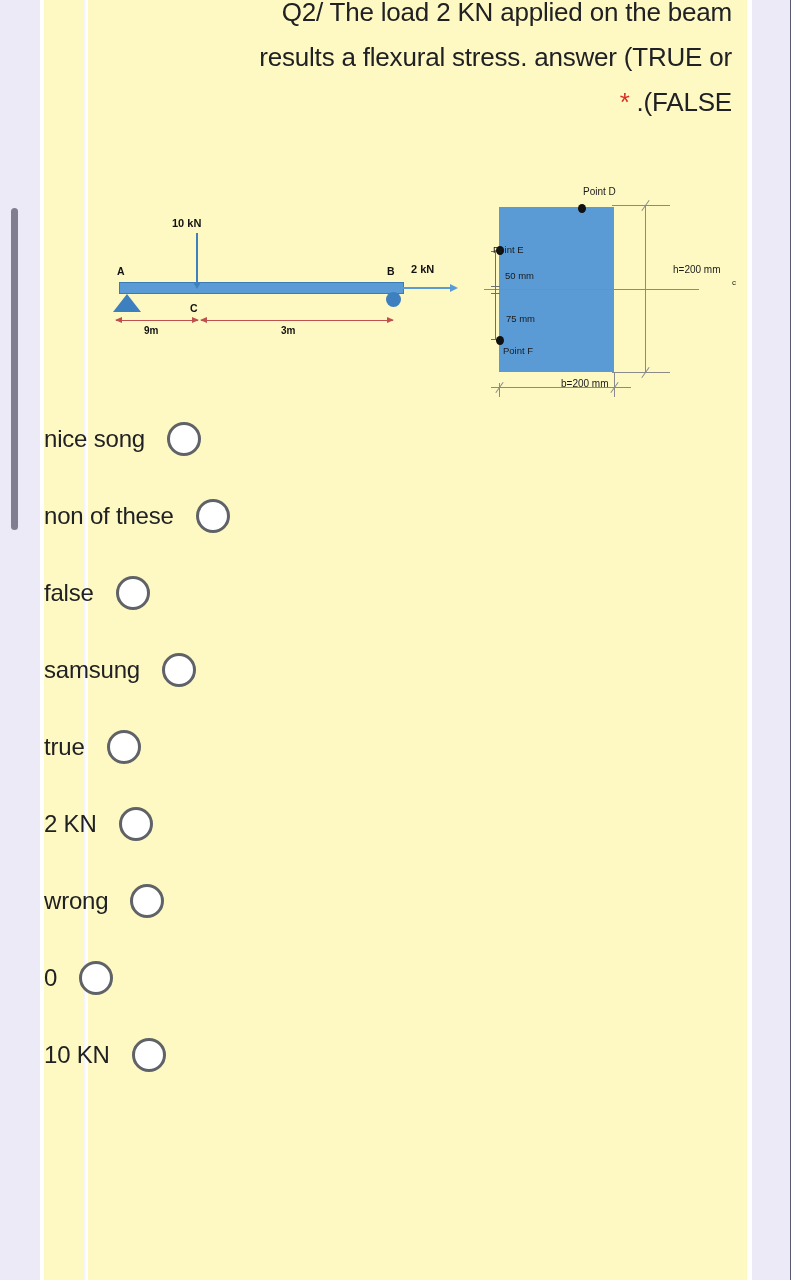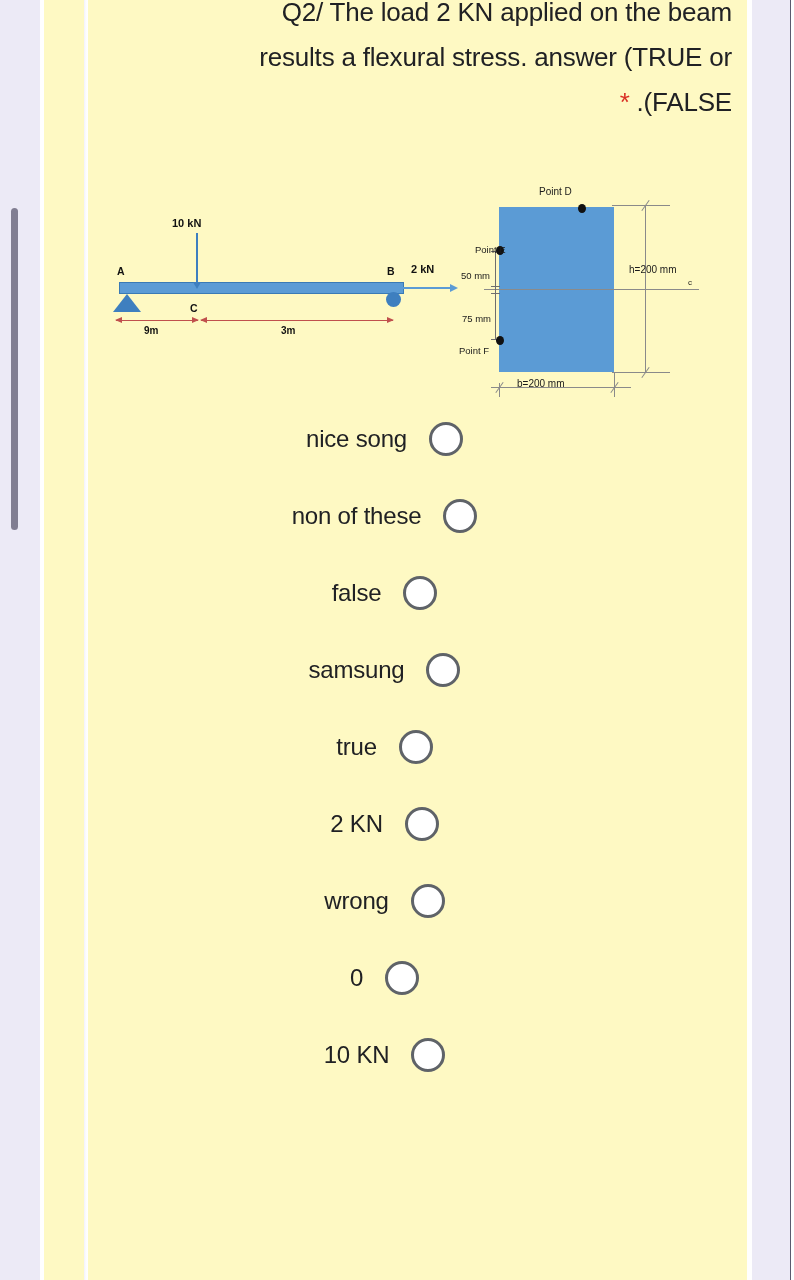--- a/index.html
+++ b/index.html
@@ -118,23 +118,23 @@
   .dim-text { position: absolute; top: 120px; font-size: 10px; font-weight: bold; color: #111; }
   .dim-text-2m { left: 40px; }
   .dim-text-3m { left: 177px; }
 
   
   .sect-fig { position: absolute; left: 405px; top: 180px; width: 270px; height: 220px; }
   .sect-rect {
     position: absolute; left: 50px; top: 27px; width: 115px; height: 165px;
     background: #5b9bd5;
   }
-  .sect-txt { position: absolute; font-size: 9.5px; color: #1a1a1a; white-space: nowrap; }
+  .sect-txt { position: absolute; font-size: 9.5px; color: #1a1a1a; white-space: nowrap; margin-left: 44px; }
   .t-pointD { left: 90px; top: 6px; font-size: 10px; }
-  .t-pointE { left: 26px; top: 64px; }
+  .t-pointE { left: 0; top: 64px; }
   .t-pointF { left: 10px; top: 165px; }
   .t-50mm  { left: 12px; top: 90px; }
   .t-75mm  { left: 13px; top: 133px; }
   .t-h200  { left: 180px; top: 84px; font-size: 10px; }
   .t-c     { left: 239px; top: 98px; font-size: 8px; }
   .t-b100  { left: 68px; top: 198px; font-size: 10px; }
   .dot {
     position: absolute; width: 8px; height: 9px; background: #111; border-radius: 50%;
   }
   .dot-D { left: 129px; top: 24px; }
@@ -165,21 +165,21 @@
   .slash { position: absolute; width: 13px; height: 1px; background: #8a8a8a;
            transform: rotate(-55deg); }
   .slash-t  { left: 190px; top: 25px; }
   .slash-b  { left: 190px; top: 192px; }
   .slash-bl { left: 44px;  top: 207px; }
   .slash-br { left: 159px; top: 207px; }
 
   
   .options { position: absolute; left: 0; top: 400px; width: 703px; }
   .option-row {
-    display: flex; align-items: center; justify-content: center;
+    display: flex; align-items: center; justify-content: flex-start;
     height: 77px; padding-right: 22px; gap: 22px;
   }
   .option-label {
     font-size: 24px; color: #202124; text-align: right; white-space: nowrap;
     letter-spacing: -.2px;
   }
   .radio {
     width: 34px; height: 34px; border: 3px solid #5f6368;
     border-radius: 50%; background: #fff; flex: 0 0 auto;
   }

